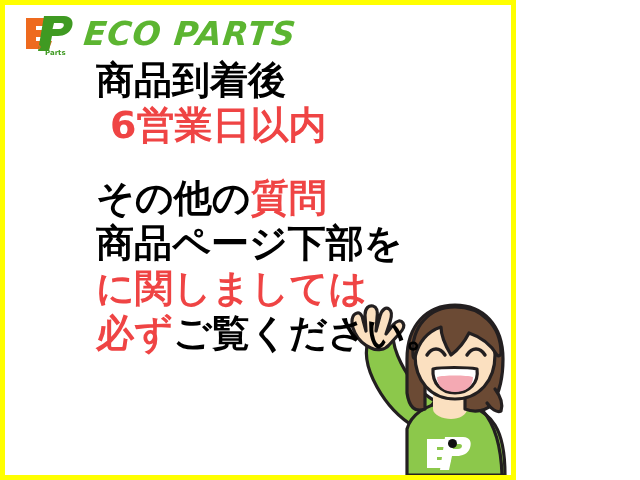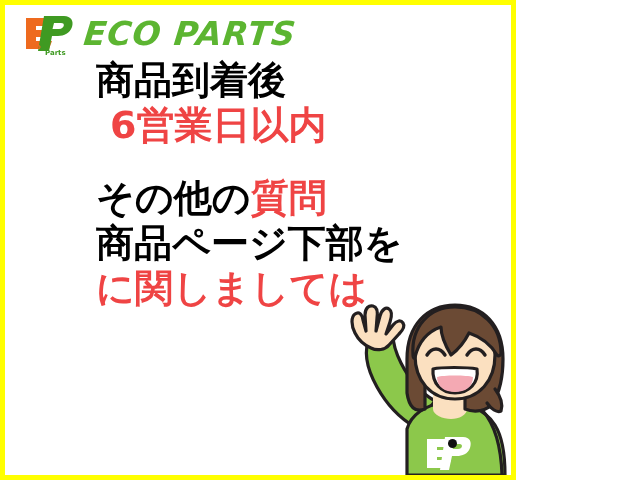--- a/index.html
+++ b/index.html
@@ -141,20 +141,23 @@
     </div>
 
     <div class="msg-line">
       <span class="black">商品ページ下部を</span>
     </div>
 
     <div class="msg-line">
       <span class="red">に関しましては</span>
     </div>
 
+    <div class="msg-line">
+      <span class="red">必ず</span><span class="black">ご覧ください。</span>
+    </div>
 
   </div>
 
   <div class="dot-mark"></div>
 
   <div class="character">
     <svg viewBox="0 0 196 182" xmlns="http://www.w3.org/2000/svg" aria-hidden="true">
       <g stroke="#231f20" stroke-width="3.2" stroke-linejoin="round" stroke-linecap="round">
 
         <path d="M55 44 C48 58 52 76 62 94 C72 112 86 126 100 134 L120 108

